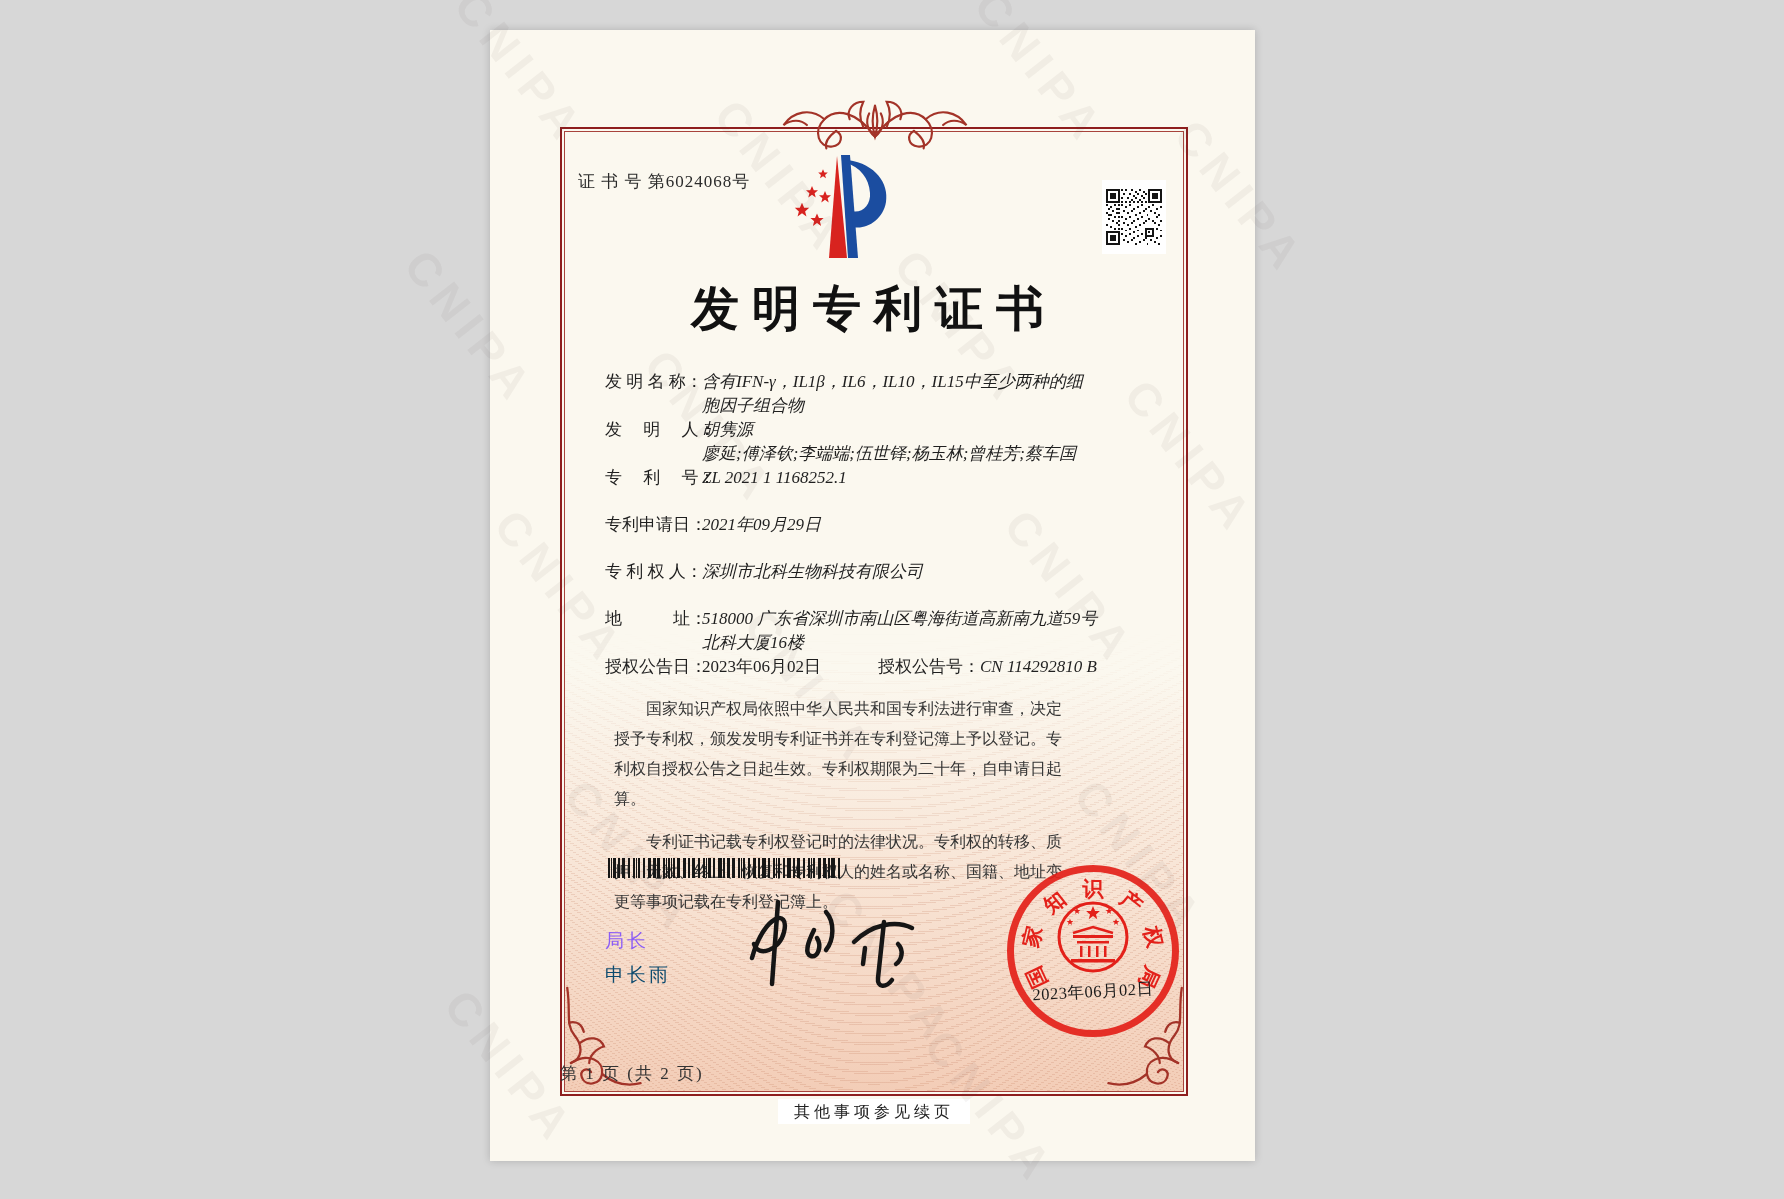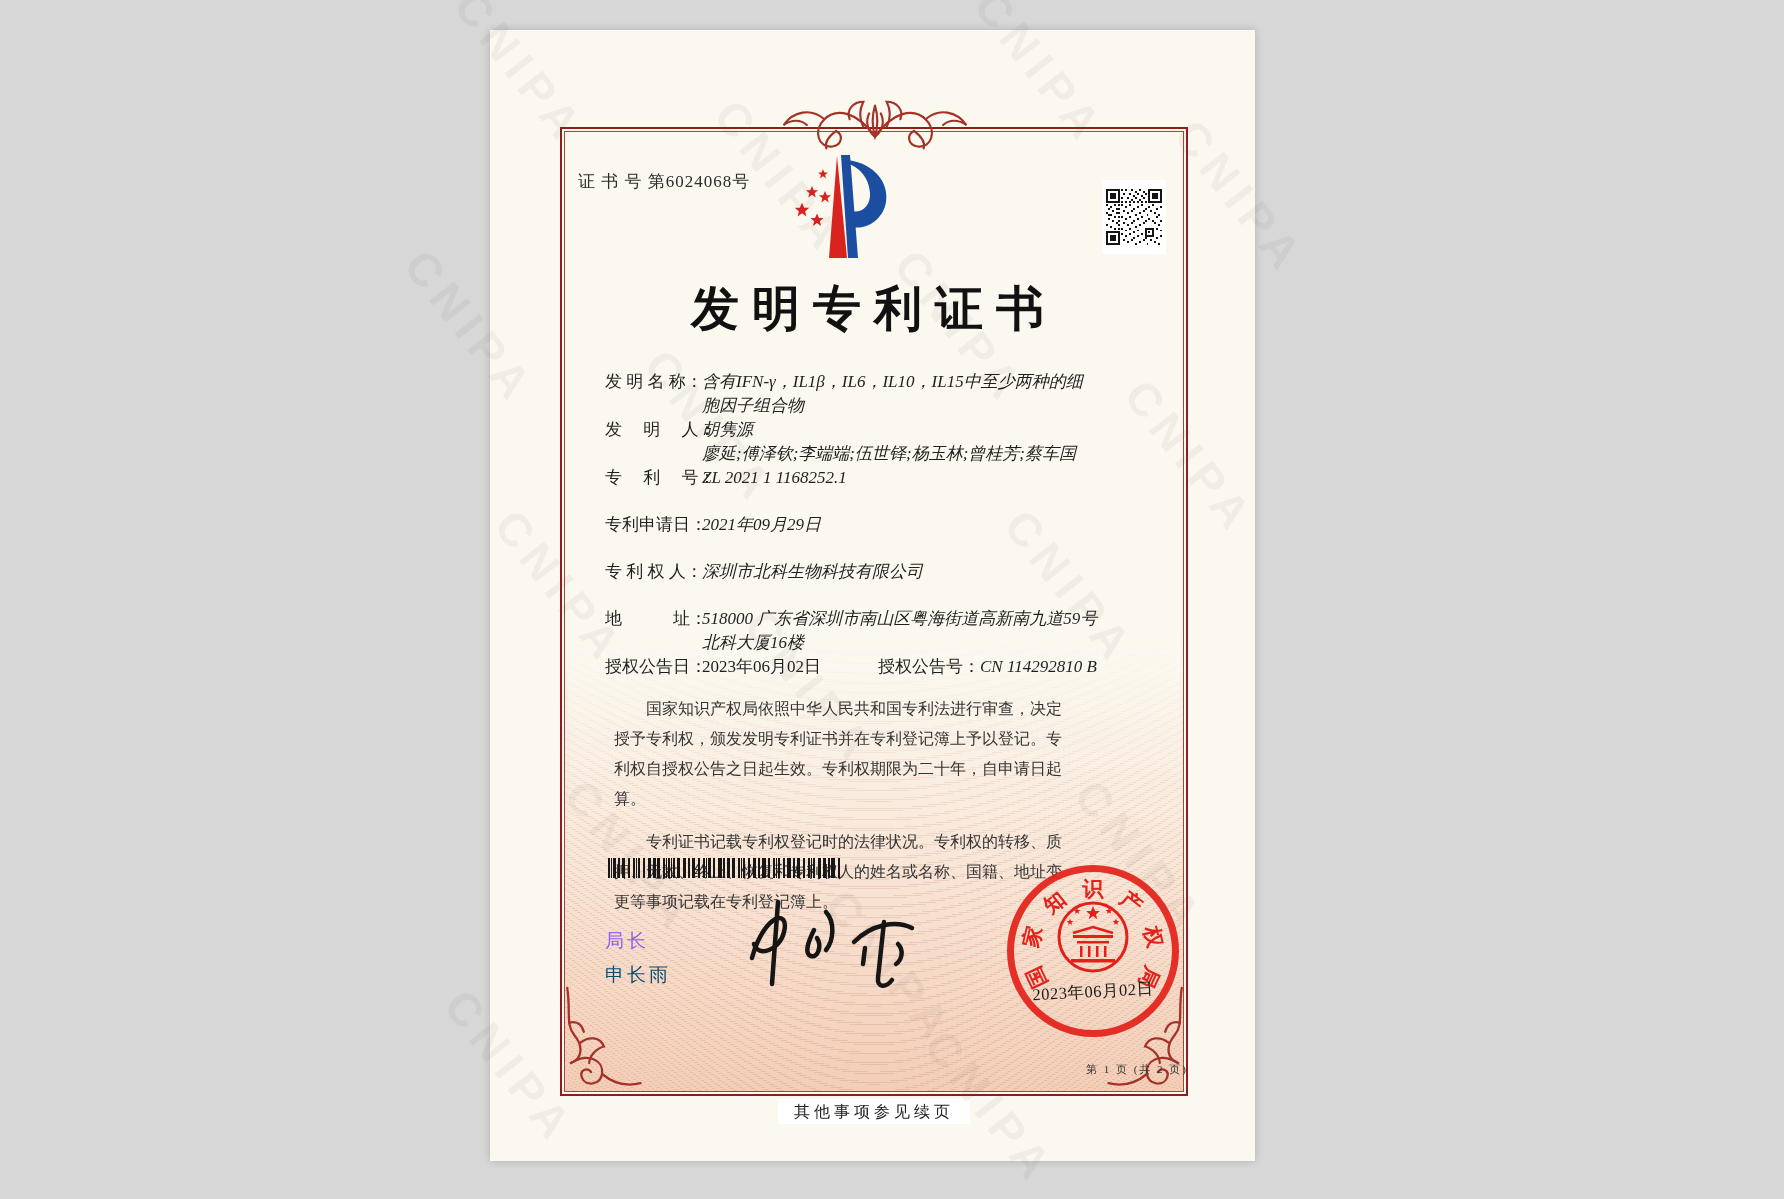--- a/index.html
+++ b/index.html
@@ -56,21 +56,21 @@
   .seal-char{position:absolute;left:50%;top:50%;font-size:21px;font-weight:bold;color:#e3211a;
              font-family:"Liberation Serif",serif;}
   .seal-emblem{position:absolute;left:50%;top:30px;transform:translateX(-50%);}
   .seal-date{position:absolute;left:0;top:116px;width:100%;text-align:center;font-size:16.5px;color:#1b1b1b;
              transform:rotate(-3deg);z-index:4;letter-spacing:0.5px;}
   
   .orn-top{position:absolute;left:277px;top:62px;z-index:2;}
   .orn-bl{position:absolute;left:71px;top:956px;z-index:2;}
   .orn-br{position:absolute;left:614px;top:956px;transform:scaleX(-1);z-index:2;}
   
-  .pagenum{position:absolute;left:70px;top:1032px;width:628px;text-align:right;font-size:11px;
+  .pagenum{position:absolute;left:70px;top:1032px;width:628px;text-align:left;font-size:17px;
            letter-spacing:2px;color:#333;z-index:2;}
   .cont{position:absolute;left:70px;top:1072px;width:628px;text-align:center;z-index:2;}
   .cont span{background:#ffffff;padding:4px 16px;font-size:16px;letter-spacing:4px;color:#222;}
 </style>
 </head>
 <body>
 
 <div class="desktop">
 
   <div class="paper">

